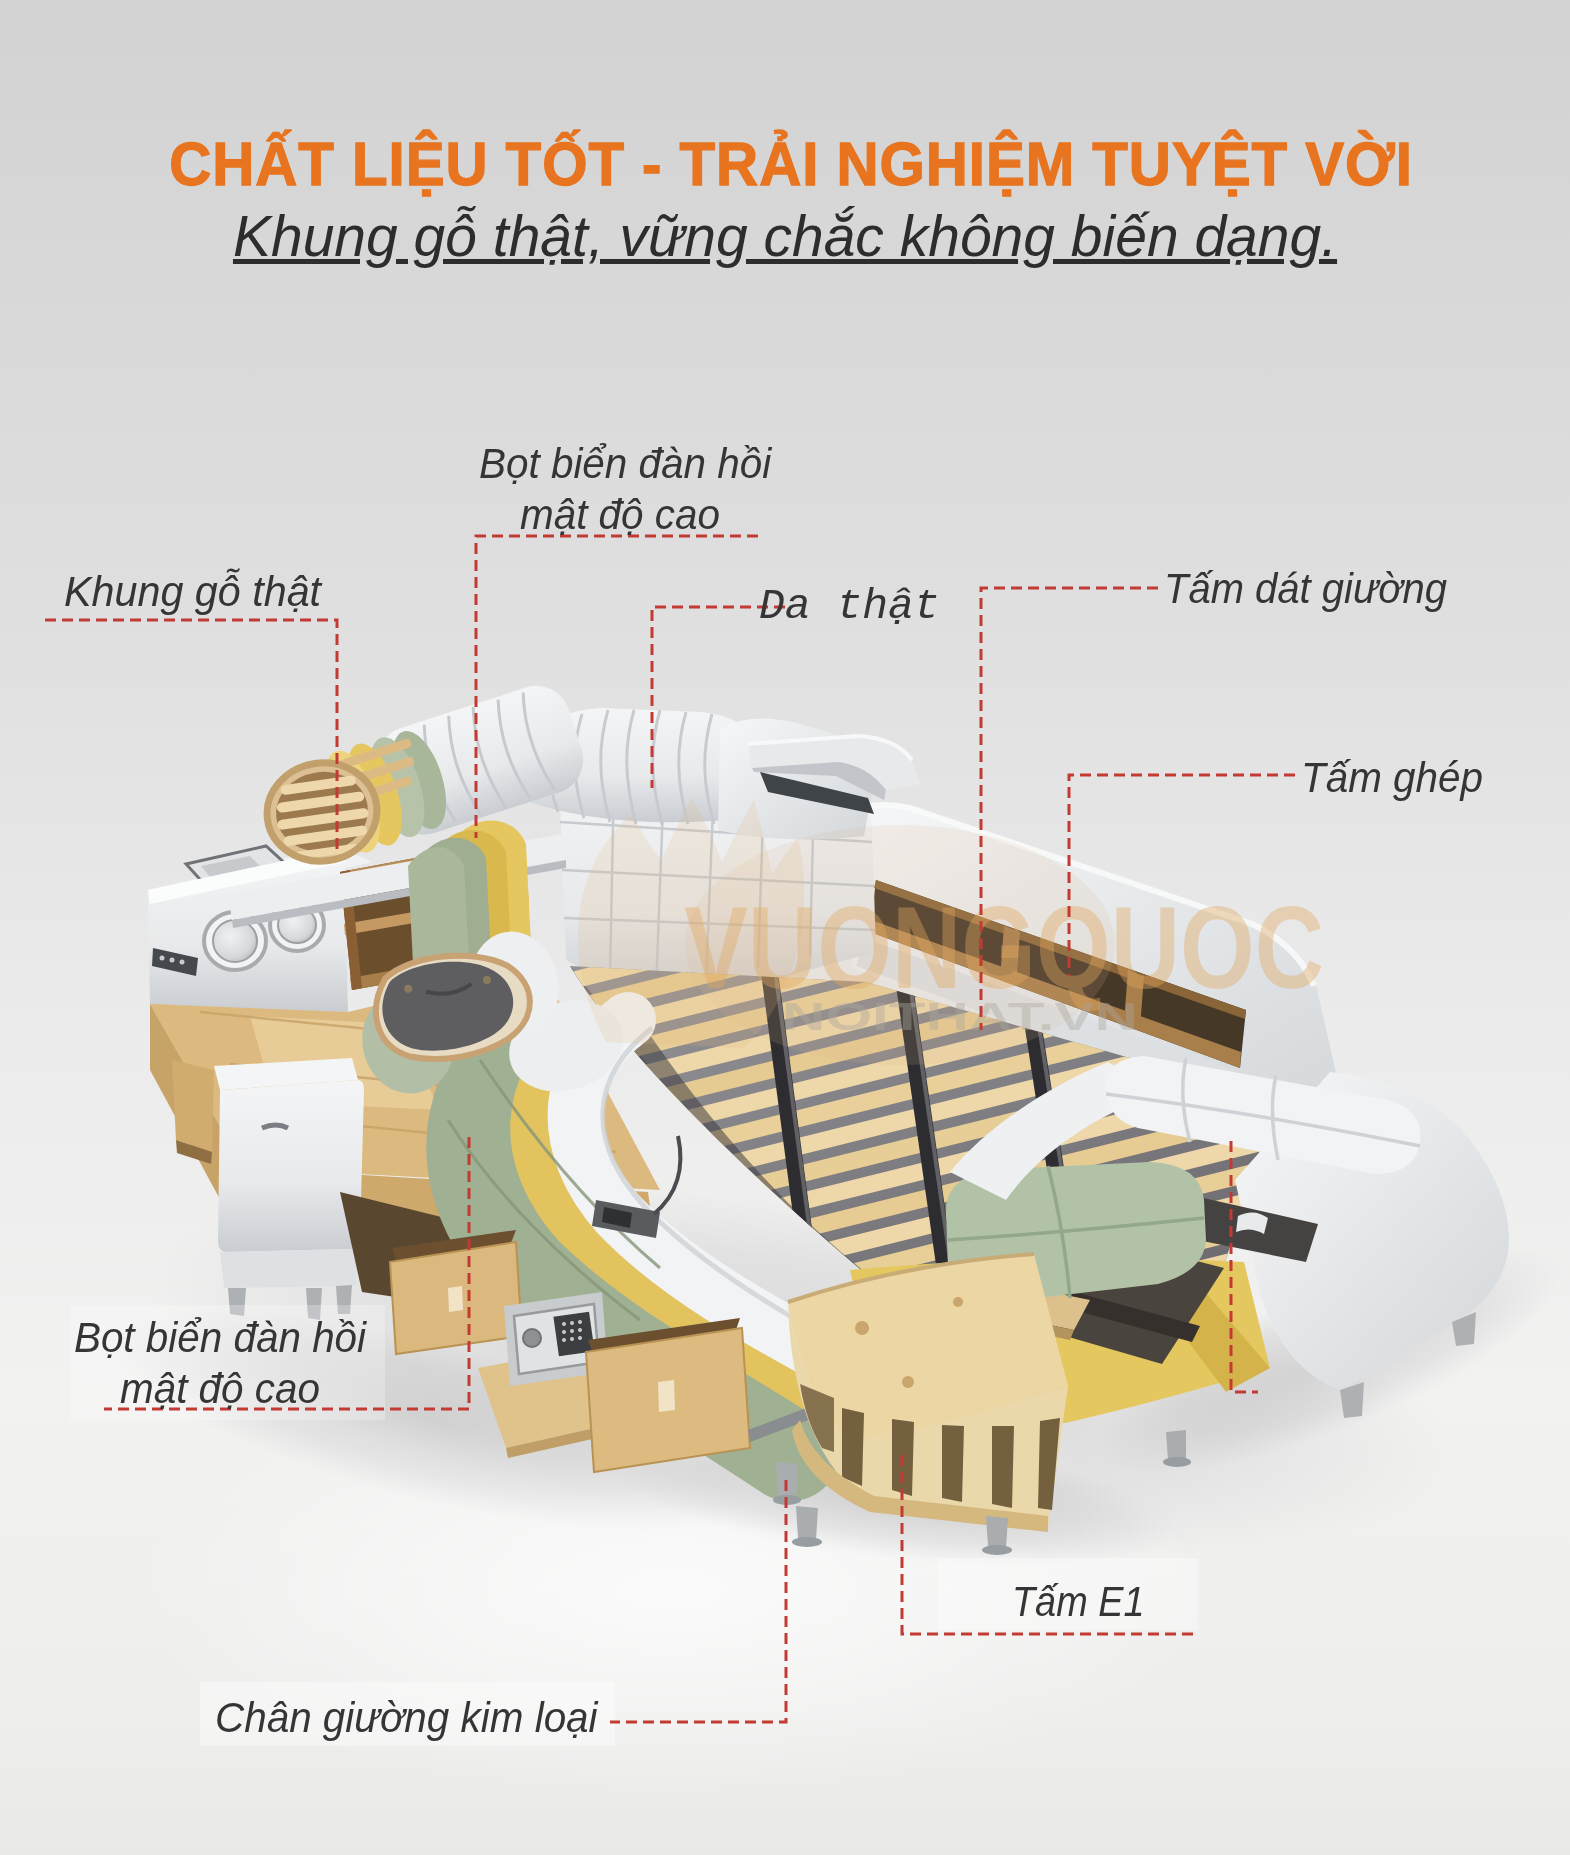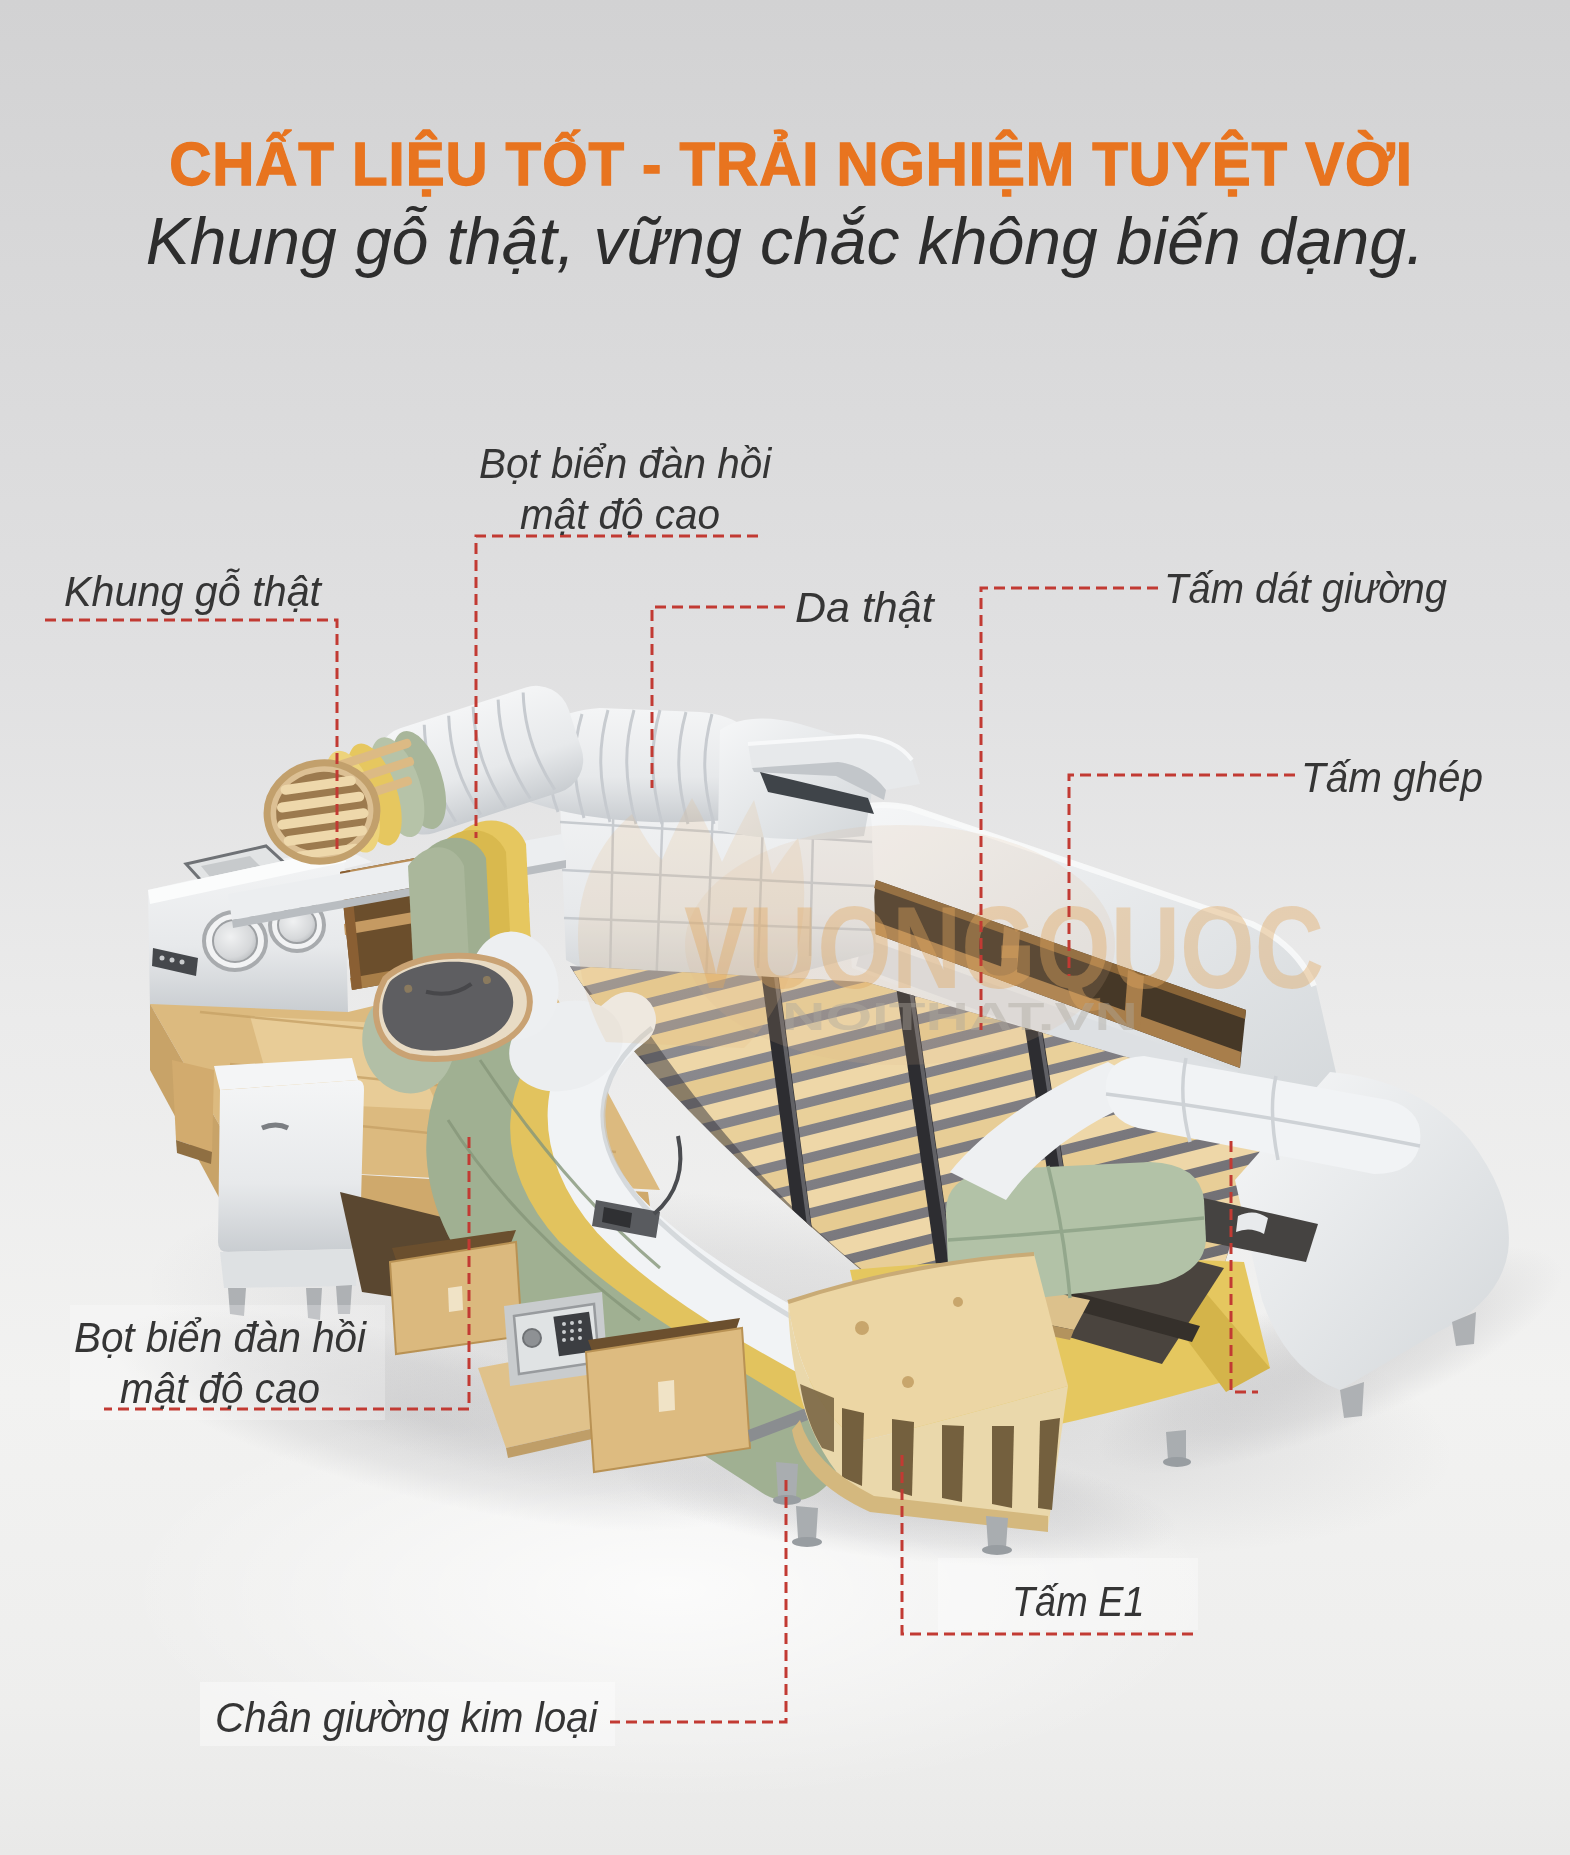--- a/index.html
+++ b/index.html
@@ -4,21 +4,21 @@
 <style>
   html,body{margin:0;padding:0;}
   body{width:1570px;height:1855px;overflow:hidden;font-family:"Liberation Sans",sans-serif;}
   .stage{position:absolute;left:0;top:0;width:1570px;height:1855px;
     background:linear-gradient(180deg,#d2d2d3 0%,#d7d7d8 12%,#e0e0e1 35%,#ebebeb 55%,#f2f2f1 75%,#eeeeed 92%,#e9e9e8 100%);}
   .floorglow{position:absolute;left:120px;top:1380px;width:1100px;height:420px;border-radius:50%;
     background:radial-gradient(closest-side,rgba(255,255,255,0.75),rgba(255,255,255,0));}
   .title{position:absolute;left:6px;top:128px;width:1570px;text-align:center;color:#e8741f;
     font-size:62px;font-weight:bold;letter-spacing:1px;white-space:nowrap;transform:scaleX(0.94);-webkit-text-stroke:1.3px #e8741f;}
   .subtitle{position:absolute;left:0;top:203px;width:1570px;text-align:center;color:#2d2d2d;
-    font-size:66px;font-style:italic;white-space:nowrap;}
+    font-size:57px;font-style:italic;white-space:nowrap;text-decoration:underline;}
   .lab{position:absolute;color:#353535;font-size:43px;font-style:italic;white-space:nowrap;line-height:1.18;}
   svg{position:absolute;left:0;top:0;}
 </style>
 </head>
 <body>
 
 <div class="stage">
 
 <div class="floorglow"></div>
 
@@ -417,21 +417,21 @@
   <path d="M 786 1480 V 1722 H 610"></path>
 
   <path d="M 469 1137 V 1409 H 104"></path>
 </g>
 </svg>
 
 <div class="lab" style="left:470px;top:438px;width:300px;text-align:center;transform:scaleX(0.94);">Bọt biển đàn hồi<br>mật độ cao</div>
 
 <div class="lab" style="left:64px;top:566px;transform:scaleX(0.96);transform-origin:left;">Khung gỗ thật</div>
 
-<div class="lab" style="left:795px;top:582px;">Da thật</div>
+<div class="lab" style="left:759px;top:582px;font-family:Liberation Mono, monospace;">Da thật</div>
 
 <div class="lab" style="left:1164px;top:563px;transform:scaleX(0.93);transform-origin:left;">Tấm dát giường</div>
 
 <div class="lab" style="left:1301px;top:752px;transform:scaleX(0.94);transform-origin:left;">Tấm ghép</div>
 
 <div class="lab" style="left:60px;top:1312px;width:320px;text-align:center;transform:scaleX(0.94);">Bọt biển đàn hồi<br>mật độ cao</div>
 
 
 <div class="lab" style="left:1012px;top:1576px;transform:scaleX(0.88);transform-origin:left;">Tấm E1</div>
 

